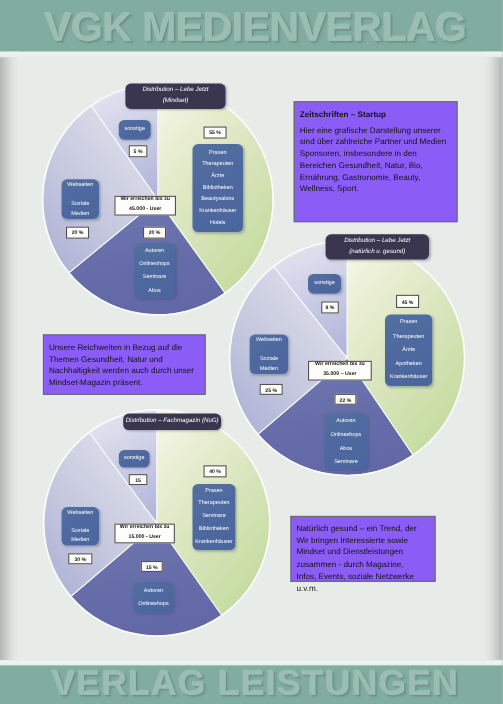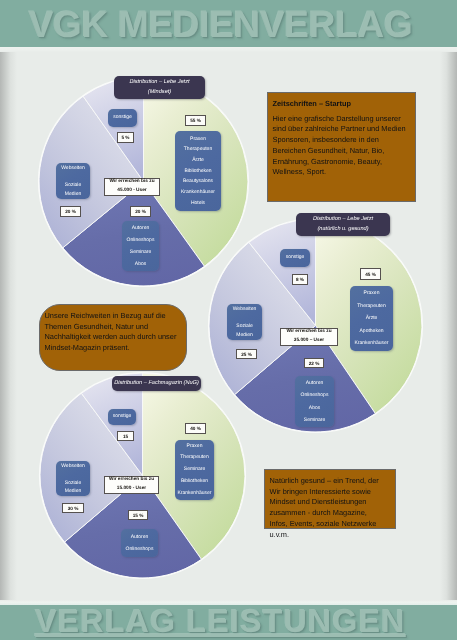--- a/index.html
+++ b/index.html
@@ -5,27 +5,27 @@
   html,body{margin:0;padding:0;}
   body{width:457px;height:640px;overflow:hidden;background:#81ada0;
        font-family:"Liberation Sans",sans-serif;-webkit-font-smoothing:antialiased;
        text-rendering:geometricPrecision;}
   .page{position:absolute;left:0;top:0;width:457px;height:640px;overflow:hidden;}
 
   .band{position:absolute;left:0;width:457px;background:#81ada0;}
   .band-top{top:0;height:47px;}
   .band-bottom{top:605px;height:35px;}
 
-  .bandtext{position:absolute;left:0;width:441px;text-align:center;
+  .bandtext{position:absolute;left:12px;width:441px;text-align:center;
             font-weight:bold;color:#9cbdb2;white-space:nowrap;
             text-shadow:1px 1px 1px rgba(104,142,133,.95),
                         2px 2px 2px rgba(104,142,133,.45),
                         -1px -1px 0 rgba(181,205,197,.55);}
   #hdr-text{top:6px;font-size:37px;line-height:38px;letter-spacing:-0.3px;}
-  #ftr-text{top:0px;font-size:32px;line-height:32px;letter-spacing:1.3px;text-decoration:underline;}
+  #ftr-text{top:0px;font-size:32px;line-height:32px;letter-spacing:1.3px;}
 
   .sheet{position:absolute;left:0;top:47px;width:457px;height:558px;background:#e8ece9;}
   .sheet-lip{position:absolute;left:0;top:600px;width:457px;height:5px;
      background:linear-gradient(to bottom,#e8ece9 0%,#eff4f0 45%,#e2eeea 100%);}
   .sheet-lip-top{position:absolute;left:0;top:47px;width:457px;height:5px;
      background:linear-gradient(to bottom,#eef2ef 0%,#ecf0ed 60%,#e8ece9 100%);}
   .sheet:before{content:"";position:absolute;left:0;top:0;width:17px;height:100%;
      background:linear-gradient(to right,#b4b7b5 0%,#c6cac7 28%,#dde1de 62%,#e8ece9 100%);}
   .sheet:after{content:"";position:absolute;right:0;top:0;width:17px;height:100%;
      background:linear-gradient(to left,#b4b7b5 0%,#c6cac7 28%,#dde1de 62%,#e8ece9 100%);}
@@ -47,21 +47,21 @@
 
   .pct-box{position:absolute;background:#fcfcf9;border:0.8px solid #55514f;
      color:#16130f;text-align:center;display:flex;align-items:center;justify-content:center;
      font-weight:bold;box-sizing:border-box;}
 
   .reach-box{position:absolute;background:#fdfdfb;border:0.8px solid #55514f;
      color:#16130f;text-align:center;display:flex;align-items:center;justify-content:center;
      flex-direction:column;font-weight:bold;box-sizing:border-box;}
   .reach-box span{display:block;white-space:nowrap;}
 
-  .txt-box{position:absolute;background:#a16207;border:1px solid #6a6a6a;
+  .txt-box{position:absolute;background:#8b5cf6;border:1px solid #6a6a6a;
      color:#121214;font-size:7.4px;line-height:10.7px;box-sizing:border-box;
      padding:6px 0 0 4.5px;}
   .txt-box .hd{font-weight:bold;margin-bottom:4px;}
   .txt-box .bd div{white-space:nowrap;}
 </style>
 </head>
 <body>
 
 <div class="page">
 
@@ -267,21 +267,21 @@
       <div class="bd">
       <div>Hier eine grafische Darstellung unserer</div>
       <div>sind über zahlreiche Partner und Medien</div>
       <div>Sponsoren, insbesondere in den</div>
       <div>Bereichen Gesundheit, Natur, Bio,</div>
       <div>Ernährung, Gastronomie, Beauty,</div>
       <div>Wellness, Sport.</div>
       </div>
     </div>
 
-    <div class="txt-box" style="left:39px;top:304px;width:148px;height:67px;border-radius:21px;">
+    <div class="txt-box" style="left:39px;top:304px;width:148px;height:55px;">
       <div class="bd">
       <div>Unsere Reichweiten in Bezug auf die</div>
       <div>Themen Gesundheit, Natur und</div>
       <div>Nachhaltigkeit werden auch durch unser</div>
       <div>Mindset-Magazin präsent.</div>
       </div>
     </div>
 
     <div class="txt-box" style="left:264px;top:469px;width:132px;height:60px;">
       <div class="bd">

